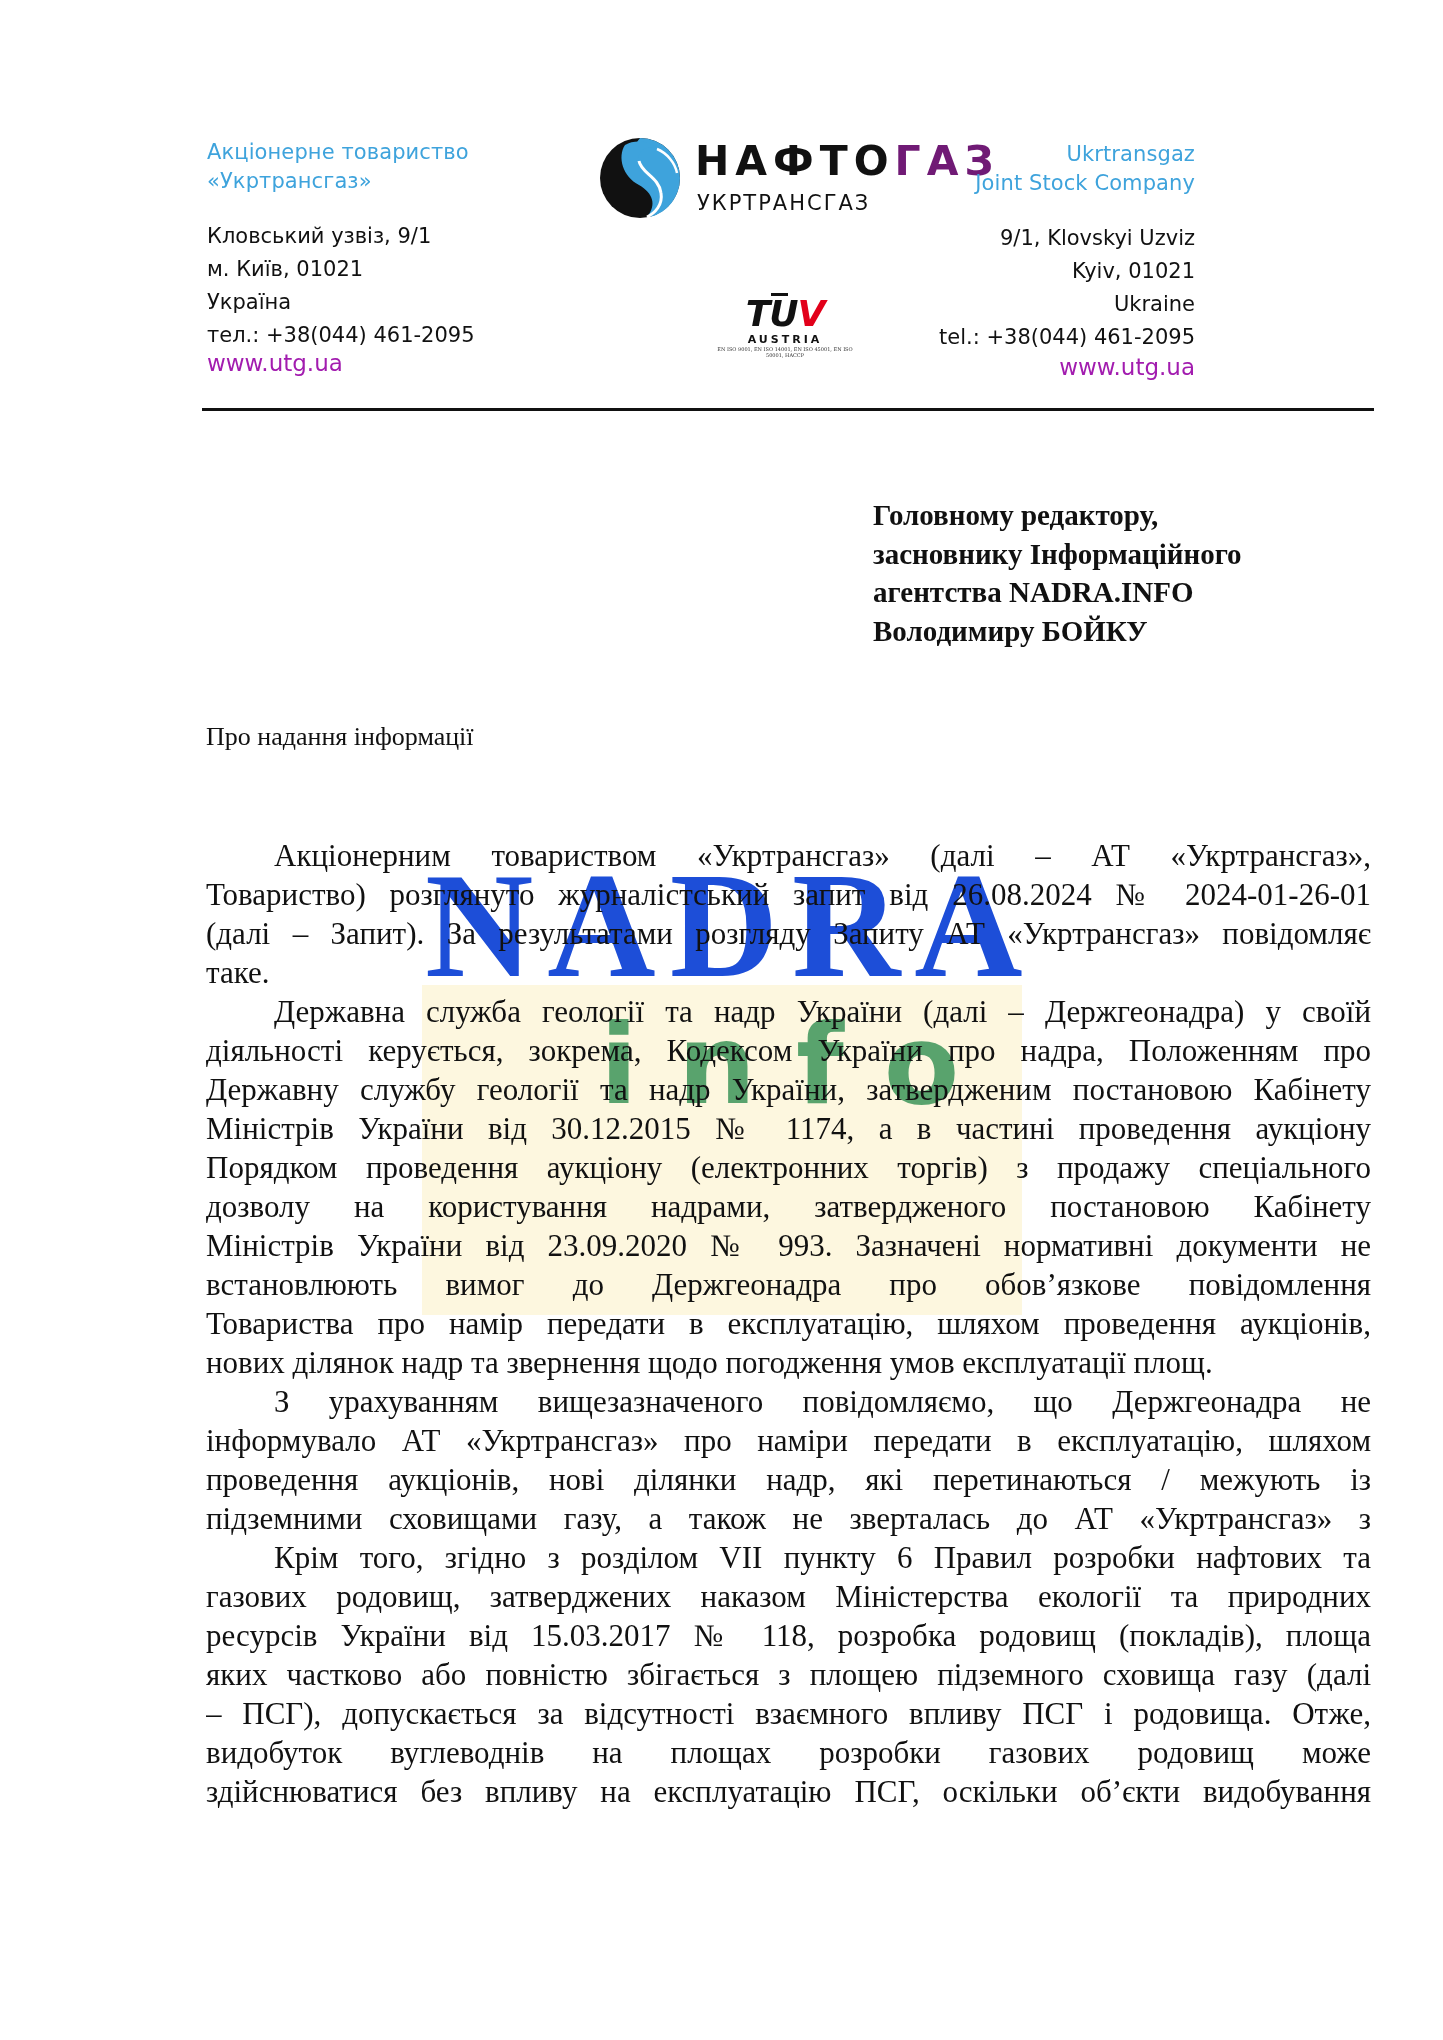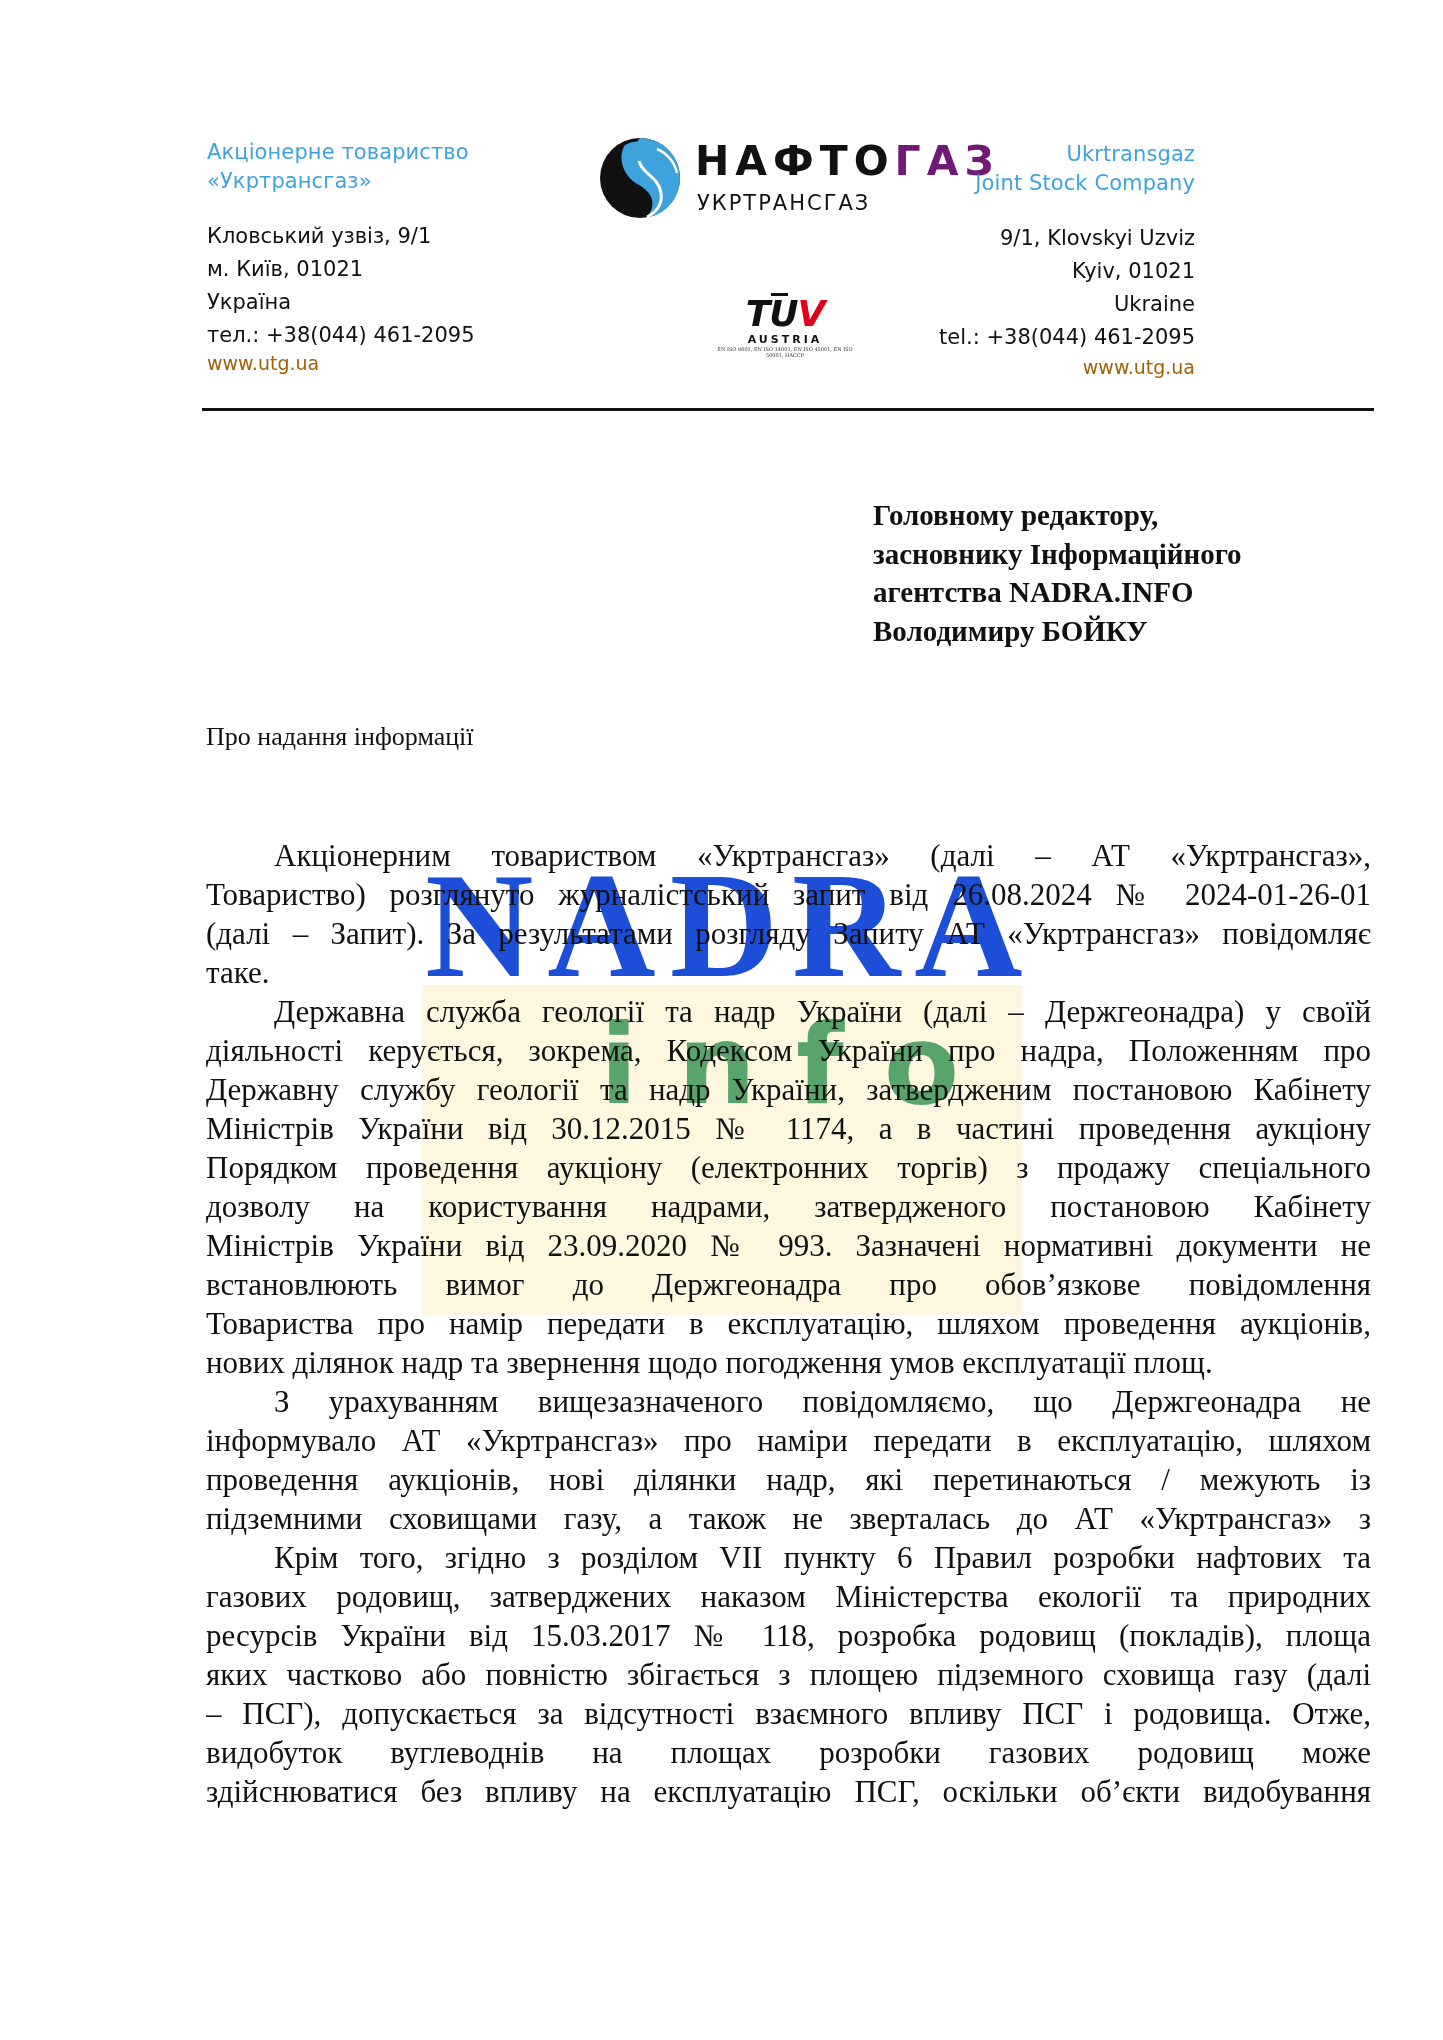--- a/index.html
+++ b/index.html
@@ -4,21 +4,21 @@
 <style>
   html, body { margin: 0; padding: 0; background: #ffffff; }
   body { width: 1443px; height: 2040px; position: relative; overflow: hidden; }
   .page { position: absolute; left: 0; top: 0; width: 1263px; height: 2040px; background: #fff; }
 
   
   .lh-left { position: absolute; left: 207px; top: 138px; font-family: "DejaVu Sans", sans-serif; }
   .lh-right { position: absolute; right: 68px; top: 140px; text-align: right; font-family: "DejaVu Sans", sans-serif; }
   .lh-name { color: #3ea3dc; font-size: 21px; line-height: 29px; letter-spacing: 0.1px; }
   .lh-addr { color: #111; font-size: 21px; line-height: 33px; margin-top: 24px; }
-  .lh-web { color: #a16207; font-size: 19px; line-height: 26px; }
+  .lh-web { color: #a21caf; font-size: 23px; line-height: 26px; }
   .lh-left .lh-web { margin-top: -2px; }
 
   .logo { position: absolute; left: 595px; top: 133px; width: 400px; height: 95px; }
   .logo-mark { position: absolute; left: 0; top: 0; width: 90px; height: 88px; }
   .logo-text { position: absolute; left: 100px; top: 4px; font-family: "DejaVu Sans", sans-serif; font-weight: bold; font-size: 41px; letter-spacing: 6px; line-height: 48px; white-space: nowrap; }
   .logo-text .dark { color: #111; }
   .logo-text .blue { color: #701a75; margin-top: 7px; }
   .logo-sub { position: absolute; left: 102px; top: 58px; font-family: "DejaVu Sans", sans-serif; font-size: 21px; letter-spacing: 2px; color: #111; white-space: nowrap; }
 
   .tuv { position: absolute; left: 715px; top: 296px; width: 140px; height: 72px; text-align: center; }

